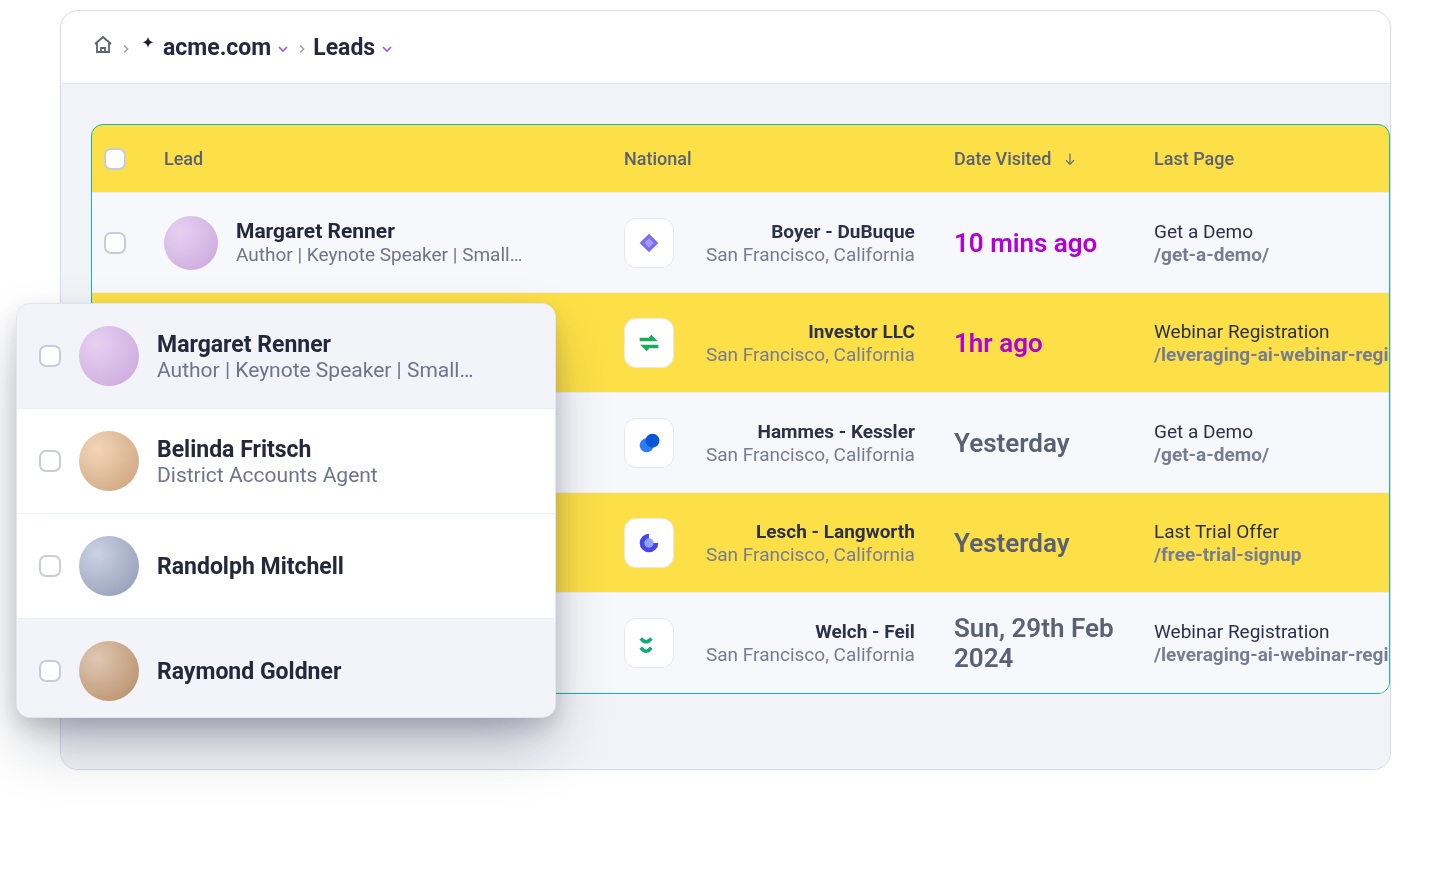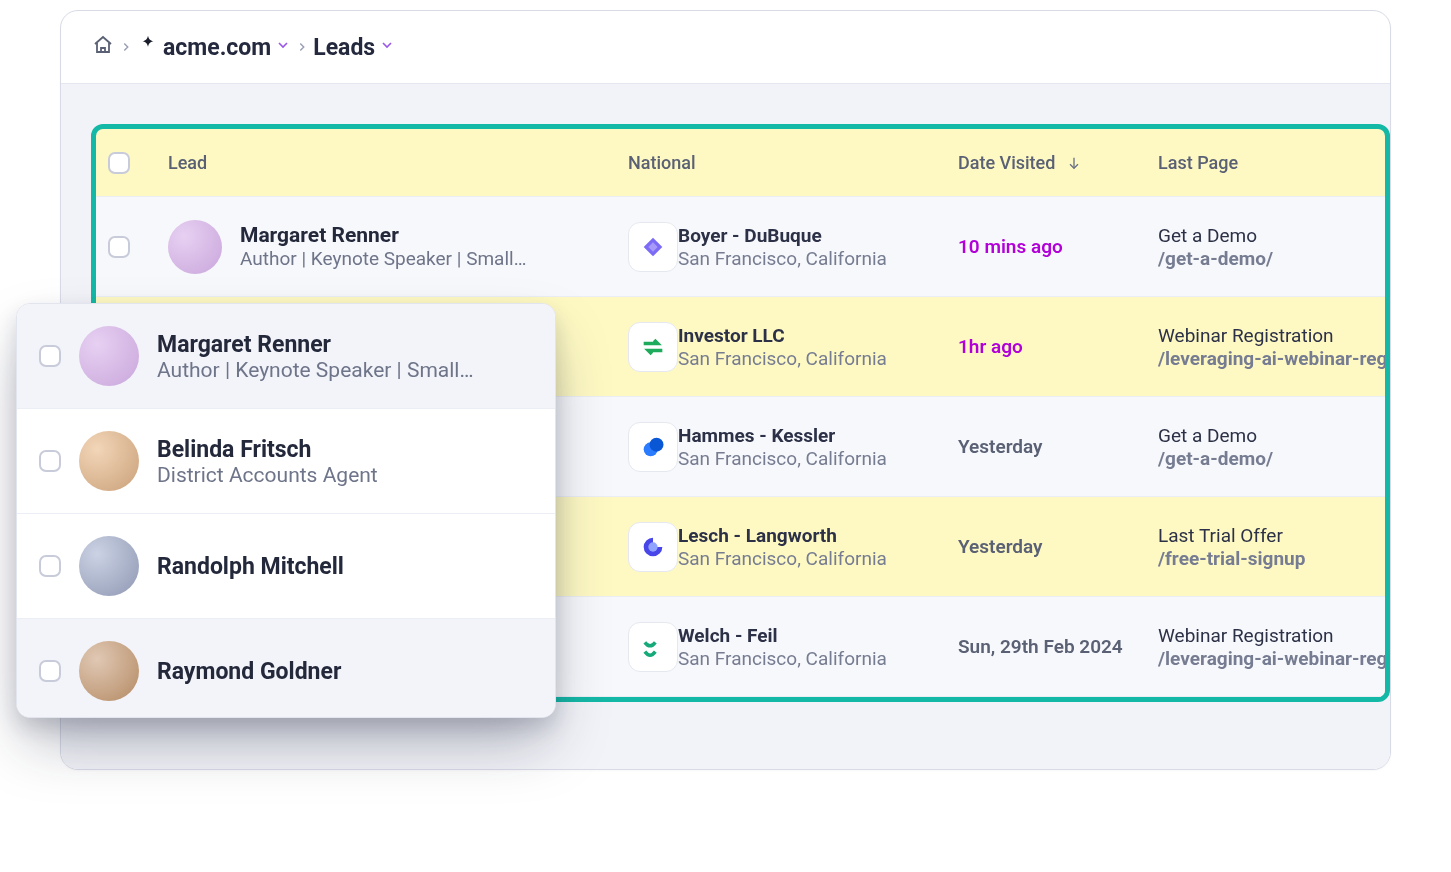--- a/index.html
+++ b/index.html
@@ -8,38 +8,38 @@
     
     .panel {
       position:absolute; left:60px; top:10px; right:60px;
       border:1px solid #d8dbe6; border-radius:18px; background:#fff;
       height:760px; overflow:hidden;
       box-shadow:0 1px 2px rgba(40,44,60,.03);
     }
 
     
     .hdr {
-      display:flex; align-items:center; gap:4px;
+      display:flex; align-items:flex-end; gap:4px;
       padding:22px 30px;
     }
     .crumb-sep { color:#9aa0b5; font-size:20px; }
     .crumb-chevron-down svg { width:16px; height:16px; stroke:#9b59e6; stroke-width:2.5; fill:none; }
     .crumb-text { font-size:23px; font-weight:700; color:#24293e; }
     .home-icon svg { width:24px; height:24px; stroke:#5a6174; stroke-width:1.8; fill:none; }
     .star-icon svg { width:22px; height:22px; fill:#1a1d2b; }
 
     
     .divider { height:1px; background:#e5e7f0; margin:0; }
 
     
     .body-area { background:#f2f3f8; padding:40px 0 0 30px; height:100%; }
 
     
     .tbl {
-      background:#fef9c3; border:5px solid #14b8a6; border-radius:12px;
+      background:#fde047; border:1px solid #14b8a6; border-radius:12px;
       overflow:hidden; margin-left:0; margin-right:0;
     }
     .tbl-row {
       display:grid;
       grid-template-columns: 60px 460px 330px 200px 1fr;
       align-items:center;
       min-height:100px;
       padding:18px 12px 18px 12px;
       border-bottom:1px solid #eceef5;
     }
@@ -52,29 +52,29 @@
 
     .lead-cell { display:flex; align-items:center; gap:18px; }
     .avatar {
       width:54px; height:54px; flex:0 0 54px; border-radius:50%;
       display:flex; align-items:center; justify-content:center;
       font-size:12px; font-weight:600; color:#fff;
     }
     .lead-name { font-size:21px; font-weight:700; color:#23283b; }
     .lead-sub { font-size:19px; color:#6e7489; white-space:nowrap; overflow:hidden; text-overflow:ellipsis; max-width:360px; }
 
-    .biz-cell { display:flex; align-items:center; gap:0; }
+    .biz-cell { display:flex; align-items:center; gap:32px;text-align:right; }
     .biz-logo {
       width:50px; height:50px; flex:0 0 50px; border:1px solid #e6e8f0; border-radius:12px;
       display:flex; align-items:center; justify-content:center; background:#fff;
     }
     .biz-name { font-size:19px; font-weight:700; color:#2c3147; }
     .biz-loc  { font-size:19px; color:#767c91; }
 
-    .date-cell { font-size:19px; font-weight:600; color:#5a6174; }
+    .date-cell { font-size:26px; font-weight:600; color:#5a6174; }
     .date-hot { color:#b100d8; }
 
     .lp-title { font-size:19px; font-weight:400; color:#2c3147; }
     .lp-path  { font-size:19px; color:#767c91; white-space:nowrap;font-weight:bold; }
 
     .sort-arrow svg { width:16px; height:16px; stroke:#6b7187; stroke-width:2; fill:none; vertical-align:-2px; margin-left:6px;}
 
     
     .pop {
       position:absolute; left:16px; top:303px; width:540px;

